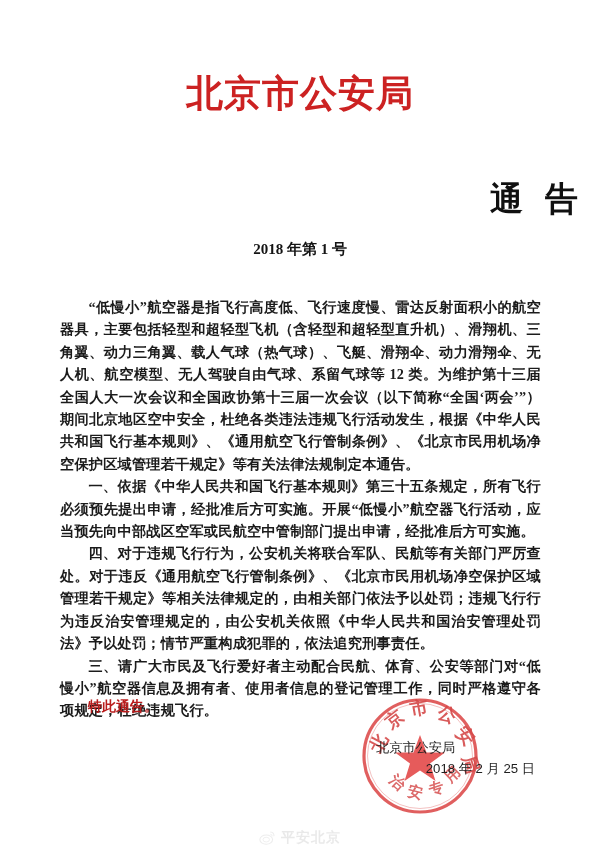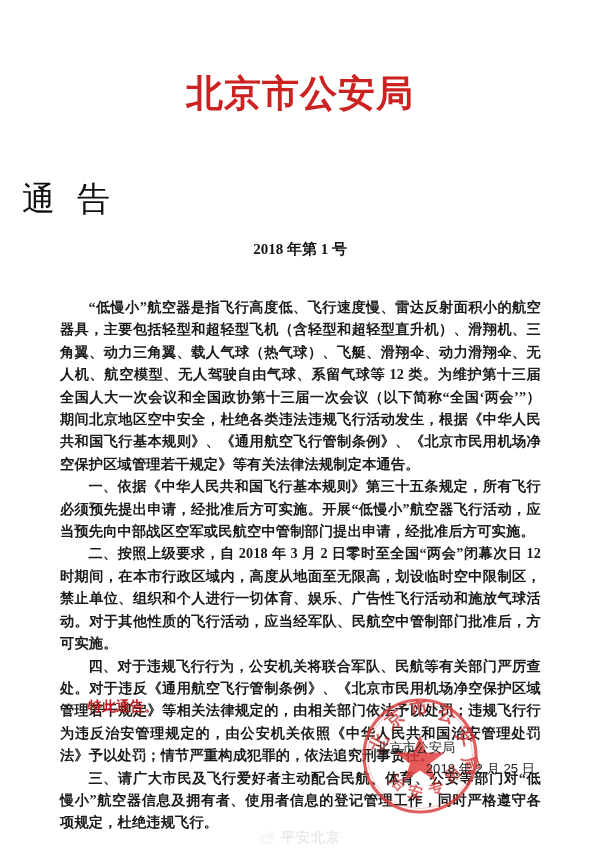--- a/index.html
+++ b/index.html
@@ -50,24 +50,24 @@
     font-weight: bold;
     color: #141414;
     white-space: nowrap;
   }
 
   .doc-type {
     position: absolute;
     top: 178px;
     left: 0;
     width: 600px;
-    text-align: left;
+    text-align: right;
     font-size: 33px;
     line-height: 42px;
-    font-weight: normal;
+    font-weight: bold;
     color: #101010;
     letter-spacing: 22px;
     text-indent: 22px;
   }
 
   .doc-number {
     position: absolute;
     top: 238px;
     left: 0;
     width: 600px;
@@ -198,21 +198,20 @@
   <div class="org-title">北京市公安局</div>
 
 
   <div class="doc-type">通告</div>
 
   <div class="doc-number">2018 年第 1 号</div>
 
   <div class="body-block">
     <p class="para">“低慢小”航空器是指飞行高度低、飞行速度慢、雷达反射面积小的航空器具，主要包括轻型和超轻型飞机（含轻型和超轻型直升机）、滑翔机、三角翼、动力三角翼、载人气球（热气球）、飞艇、滑翔伞、动力滑翔伞、无人机、航空模型、无人驾驶自由气球、系留气球等 12 类。为维护第十三届全国人大一次会议和全国政协第十三届一次会议（以下简称“全国‘两会’”）期间北京地区空中安全，杜绝各类违法违规飞行活动发生，根据《中华人民共和国飞行基本规则》、《通用航空飞行管制条例》、《北京市民用机场净空保护区域管理若干规定》等有关法律法规制定本通告。</p>
     <p class="para">一、依据《中华人民共和国飞行基本规则》第三十五条规定，所有飞行必须预先提出申请，经批准后方可实施。开展“低慢小”航空器飞行活动，应当预先向中部战区空军或民航空中管制部门提出申请，经批准后方可实施。</p>
-    <p class="para">二、按照上级要求，自 2018 年 3 月 2 日零时至全国“两会”闭幕次日 12 时期间，在本市行政区域内，高度从地面至无限高，划设临时空中限制区，禁止单位、组织和个人进行一切体育、娱乐、广告性飞行活动和施放气球活动。对于其他性质的飞行活动，应当经军队、民航空中管制部门批准后，方可实施。</p>
     <p class="para">四、对于违规飞行行为，公安机关将联合军队、民航等有关部门严厉查处。对于违反《通用航空飞行管制条例》、《北京市民用机场净空保护区域管理若干规定》等相关法律规定的，由相关部门依法予以处罚；违规飞行行为违反治安管理规定的，由公安机关依照《中华人民共和国治安管理处罚法》予以处罚；情节严重构成犯罪的，依法追究刑事责任。</p>
     <p class="para">三、请广大市民及飞行爱好者主动配合民航、体育、公安等部门对“低慢小”航空器信息及拥有者、使用者信息的登记管理工作，同时严格遵守各项规定，杜绝违规飞行。</p>
   </div>
 
   <div class="sign-area">
 
     <div class="closing">特此通告。</div>
 
     <div class="seal-wrap">
 

